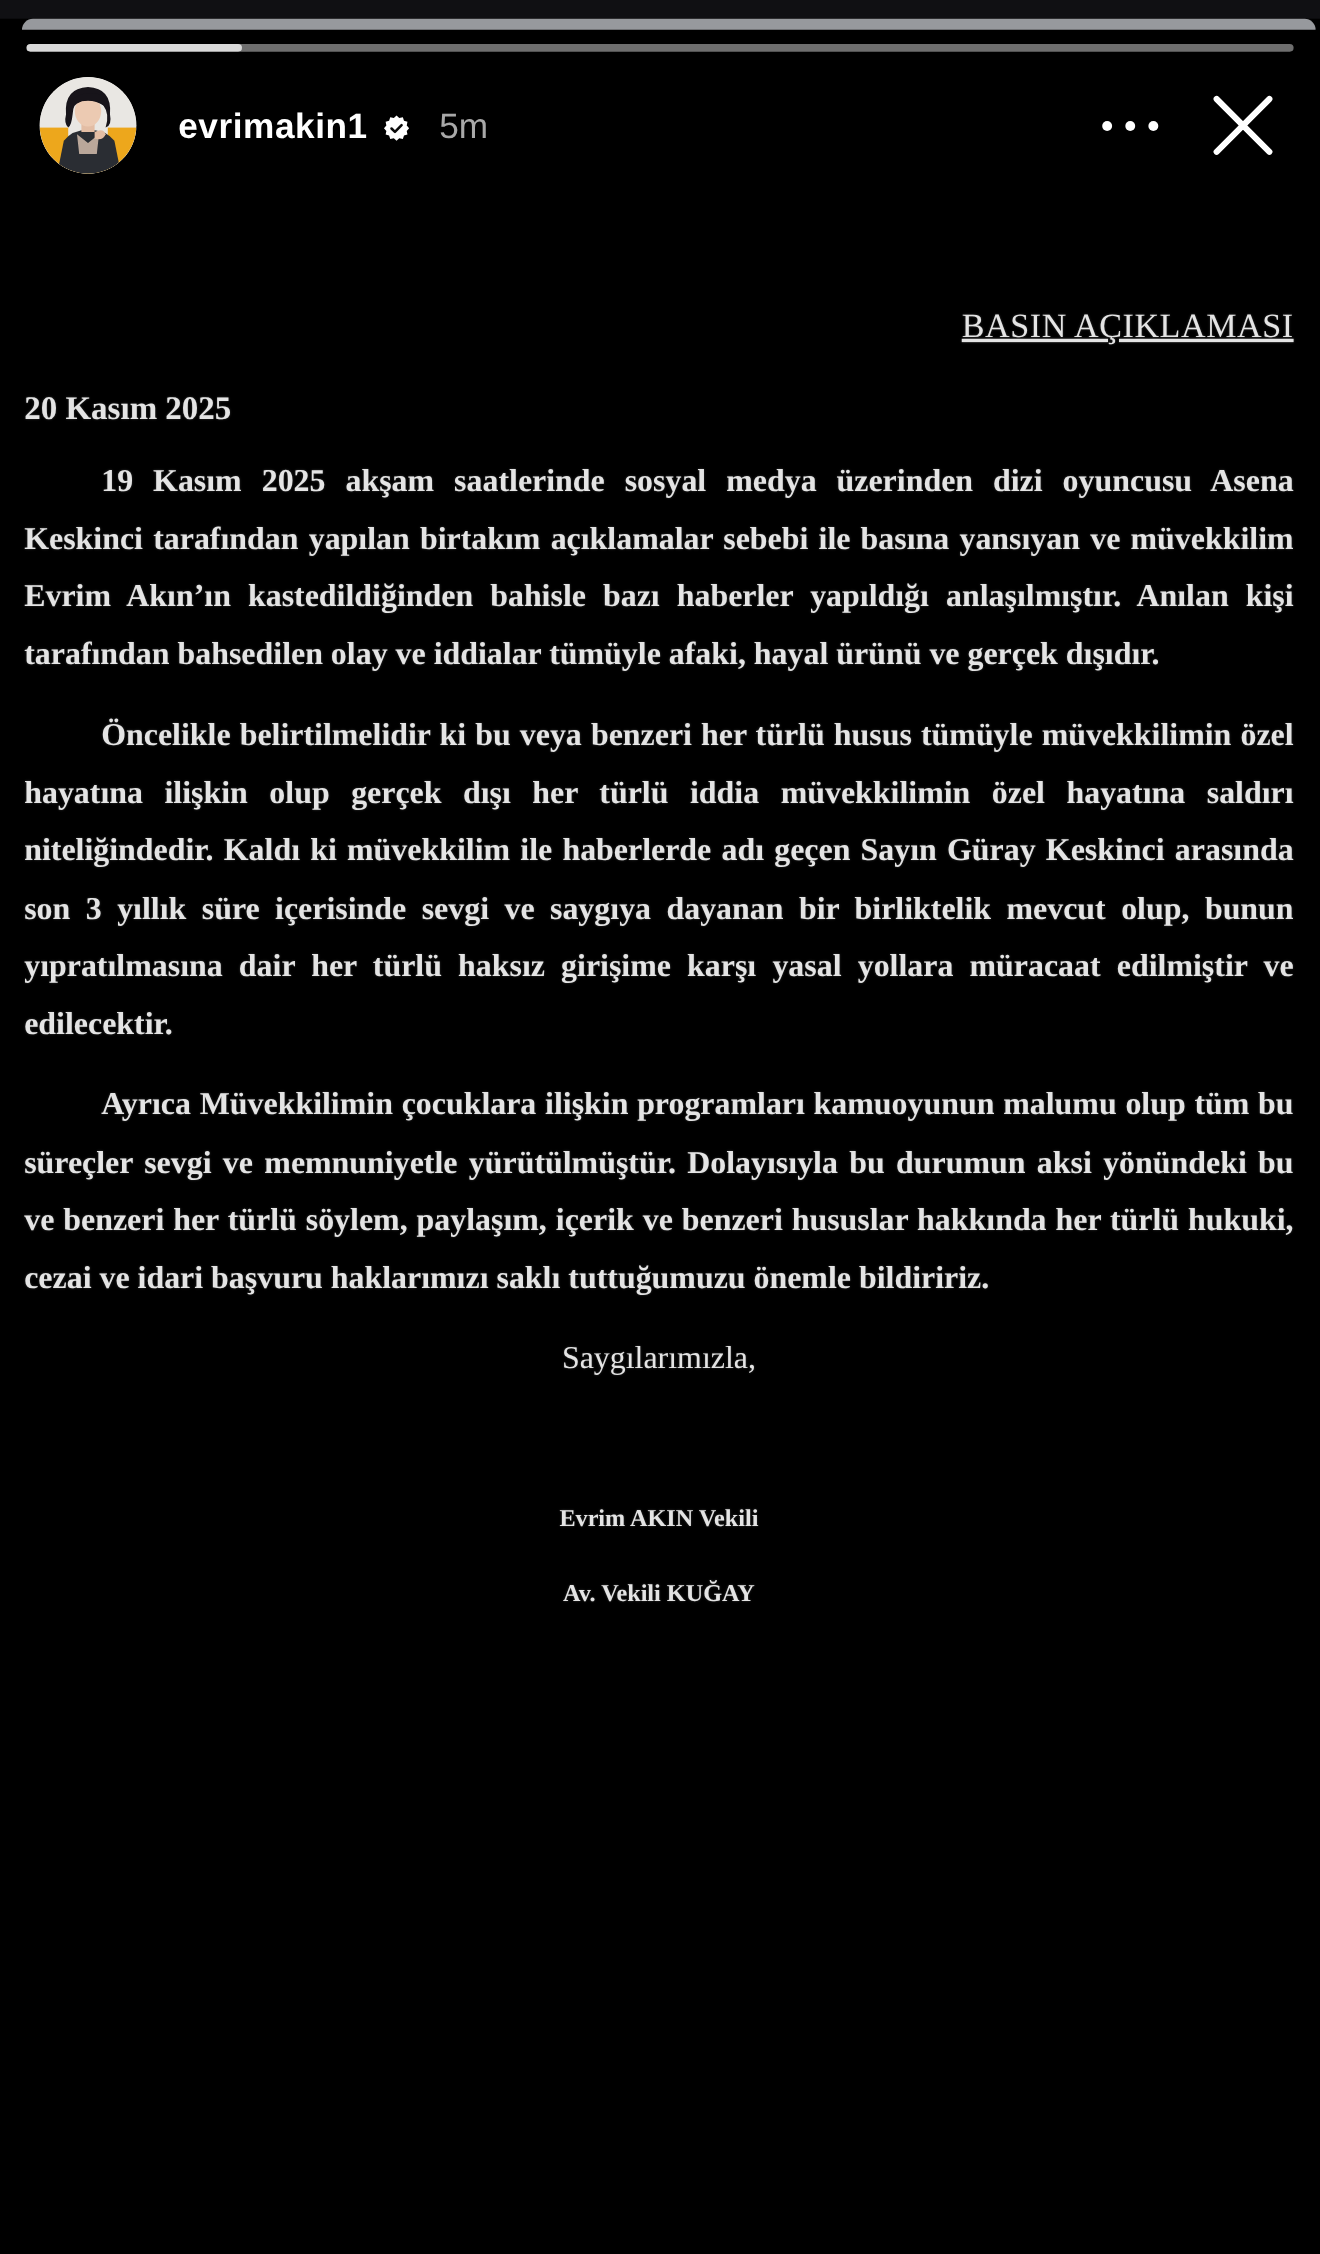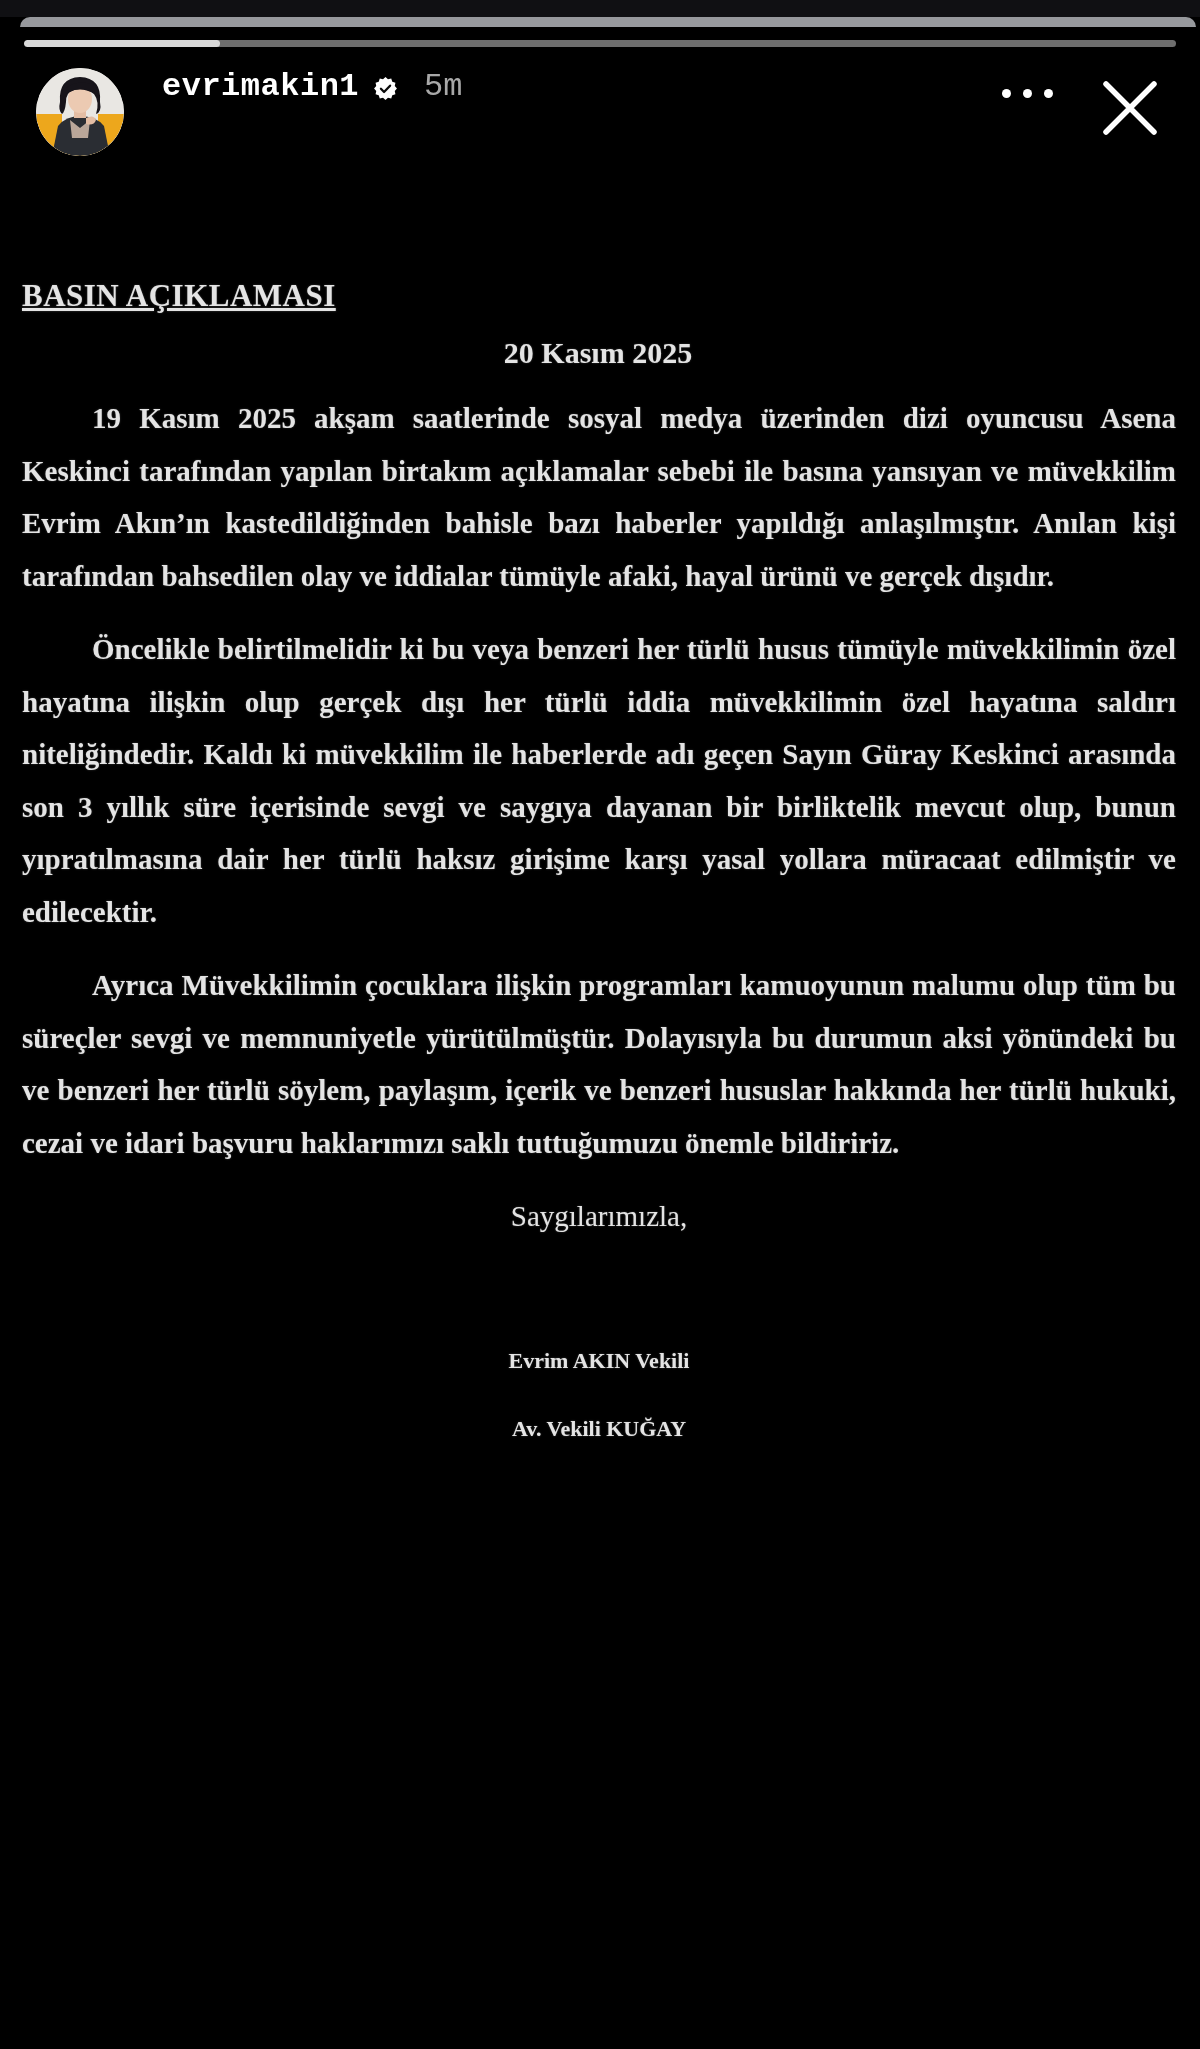--- a/index.html
+++ b/index.html
@@ -28,21 +28,21 @@
     background: #6e6e6e; border-radius: 4px; overflow: hidden;
   }
   .progress-fill {
     height: 100%; width: 17%;
     background: #d9d9d9; border-radius: 4px;
   }
 
   
   .story-header {
     position: absolute; top: 68px; left: 36px; right: 30px; height: 92px;
-    display: flex; align-items: flex-start; font-family: Liberation Mono, monospace;
+    display: flex; align-items: center;
   }
   .avatar {
     width: 88px; height: 88px; border-radius: 50%;
     overflow: hidden; flex: 0 0 auto;
     background: #e9e7e3;
   }
   .avatar svg { display: block; width: 100%; height: 100%; }
   .user-line {
     display: flex; align-items: center; margin-left: 38px; gap: 14px;
   }
@@ -65,26 +65,26 @@
 
   
   .doc {
     position: absolute; top: 278px; left: 22px; width: 1154px;
     font-family: "Liberation Serif", serif;
     color: #e4e4e4;
     font-size: 29px; line-height: 52.5px;
     text-shadow: 0 0 2px rgba(230,230,230,.28);
   }
   .doc-title {
-    text-align: left; font-weight: 700; font-size: 31px; line-height: 36px;
+    text-align: right; font-weight: 400; font-size: 31px; line-height: 36px;
     text-decoration: underline; letter-spacing: .5px;
   }
   .doc-date {
-    text-align: center; font-weight: 700; font-size: 30px; line-height: 36px;
-    margin-top: 21px; padding-right: 2px; font-family: Liberation Serif, serif;
+    text-align: left; font-weight: 700; font-size: 30px; line-height: 36px;
+    margin-top: 40px; padding-right: 2px; font-family: Liberation Serif, serif;
   }
   .doc p.body-par {
     margin-top: 21px;
     text-align: justify; text-align-last: left;
     text-indent: 70px;
     font-weight: bold;
   }
   .doc p.closing { margin-top: 21px; text-align: center; }
   .sig-block { margin-top: 92px; }
   .sig-line {

